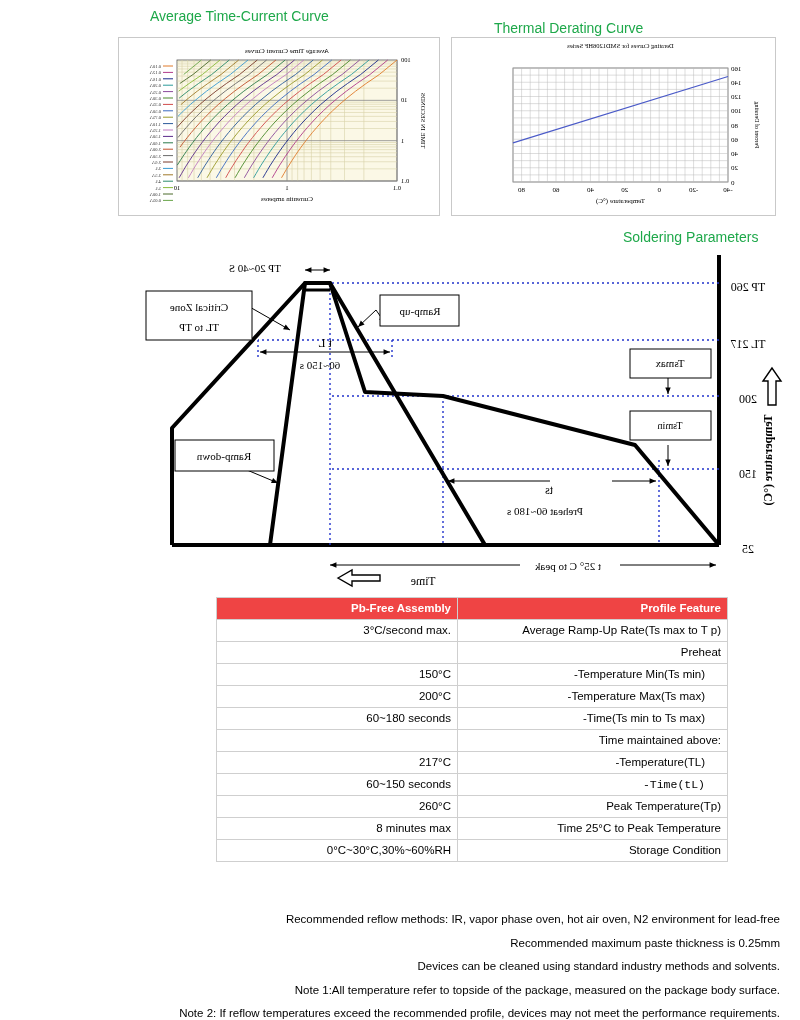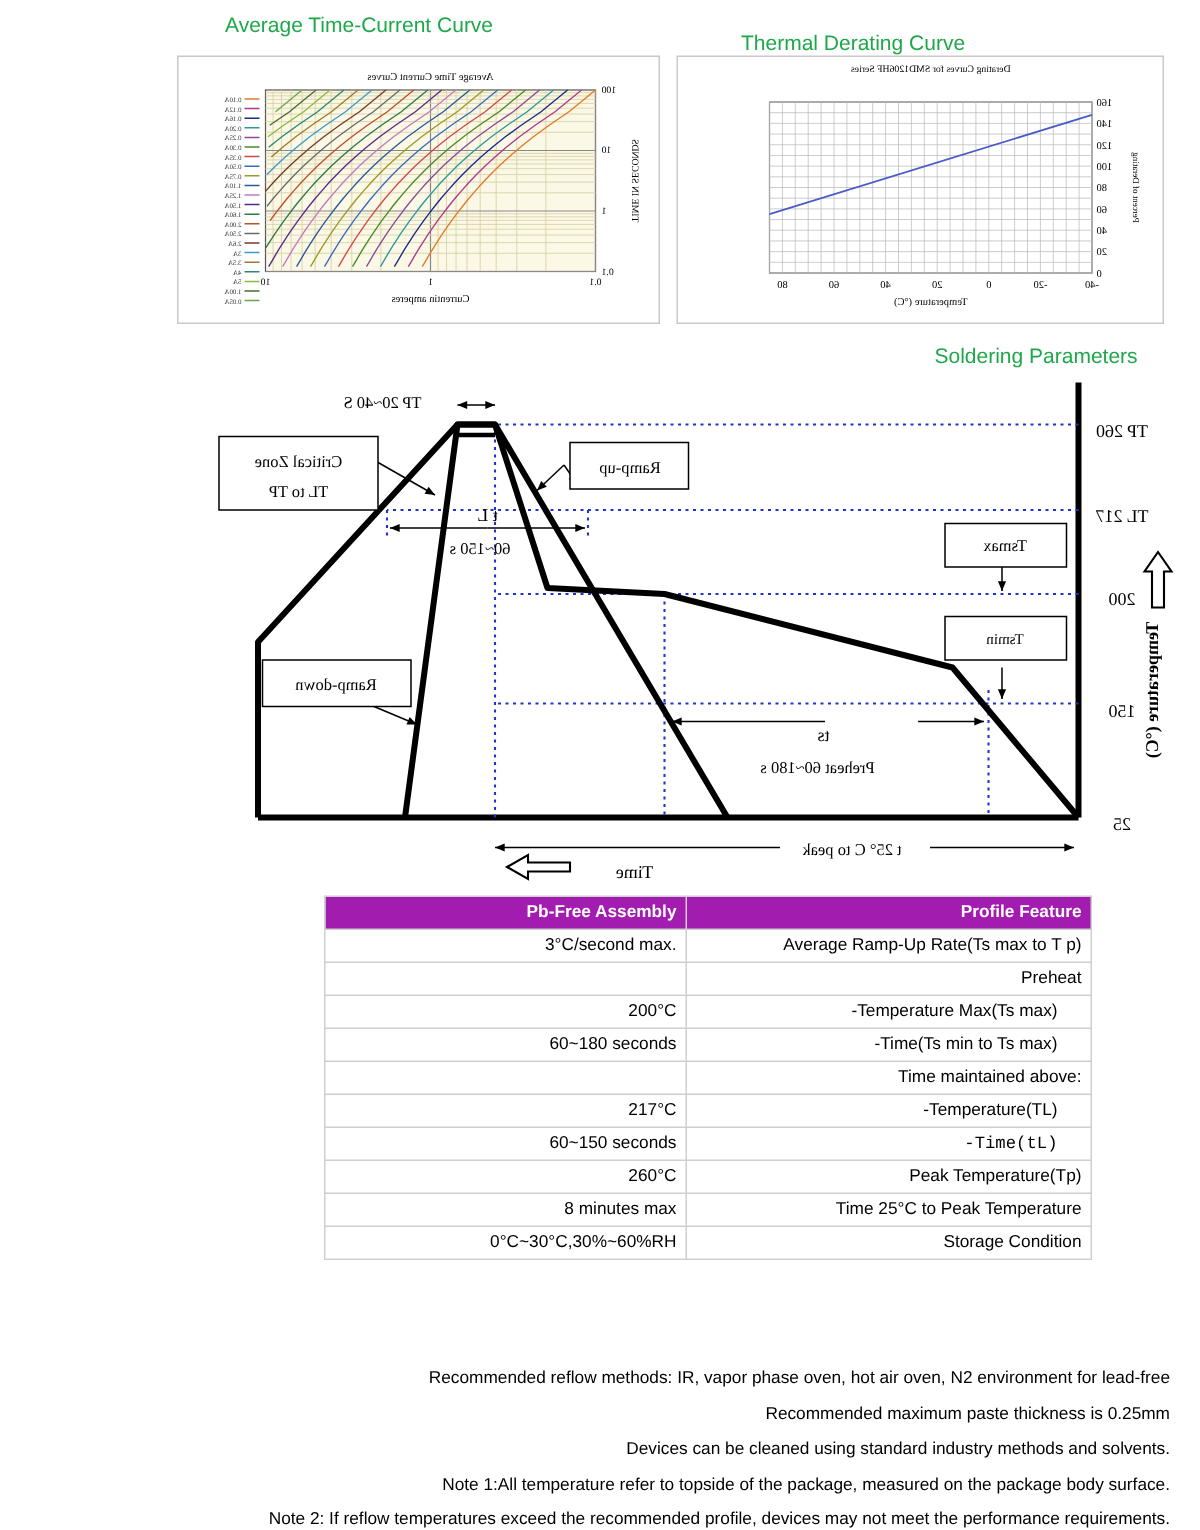--- a/index.html
+++ b/index.html
@@ -3,21 +3,21 @@
 <meta charset="utf-8">
 <style>
   html,body{margin:0;padding:0;background:#fff;}
   body{width:800px;height:1020px;position:relative;overflow:hidden;font-family:"Liberation Sans",sans-serif;color:#000;}
   .page{position:absolute;left:0;top:0;width:800px;height:1020px;}
   .ttl{position:absolute;color:#1ea84a;font-weight:normal;font-size:14px;white-space:nowrap;}
   .panel{position:absolute;border:1px solid #c9c9c9;background:#fff;}
   svg text{font-family:"Liberation Serif",serif;}
   .tbl{position:absolute;left:216px;top:597px;width:512px;border-collapse:collapse;font-size:11.5px;}
   .tbl td,.tbl th{border:1px solid #cfcfcf;padding:0 6px;height:21px;line-height:21px;}
-  .tbl th{background:#a21caf;color:#fff;font-weight:bold;text-align:right;}
+  .tbl th{background:#ef4444;color:#fff;font-weight:bold;text-align:right;}
   .tbl td{text-align:right;}
   .notes{position:absolute;left:20px;top:908px;width:760px;font-size:11.5px;line-height:23.6px;}
   .notes div{text-align:right;white-space:nowrap;}
 </style>
 </head>
 <body>
 
 <div class="page">
 
   <div class="ttl" style="left:150px;top:8px;">Average Time-Current Curve</div>
@@ -310,20 +310,24 @@
     <tbody id="tbl-body">
         <tr>
           <td>3°C/second max.</td>
           <td>Average Ramp-Up Rate(Ts max to T p)</td>
         </tr>
         <tr>
           <td></td>
           <td>Preheat</td>
         </tr>
         <tr>
+          <td>150°C</td>
+          <td style="padding-right: 22px;">-Temperature Min(Ts min)</td>
+        </tr>
+        <tr>
           <td>200°C</td>
           <td style="padding-right: 22px;">-Temperature Max(Ts max)</td>
         </tr>
         <tr>
           <td>60~180 seconds</td>
           <td style="padding-right: 22px;">-Time(Ts min to Ts max)</td>
         </tr>
         <tr>
           <td></td>
           <td>Time maintained above:</td>

